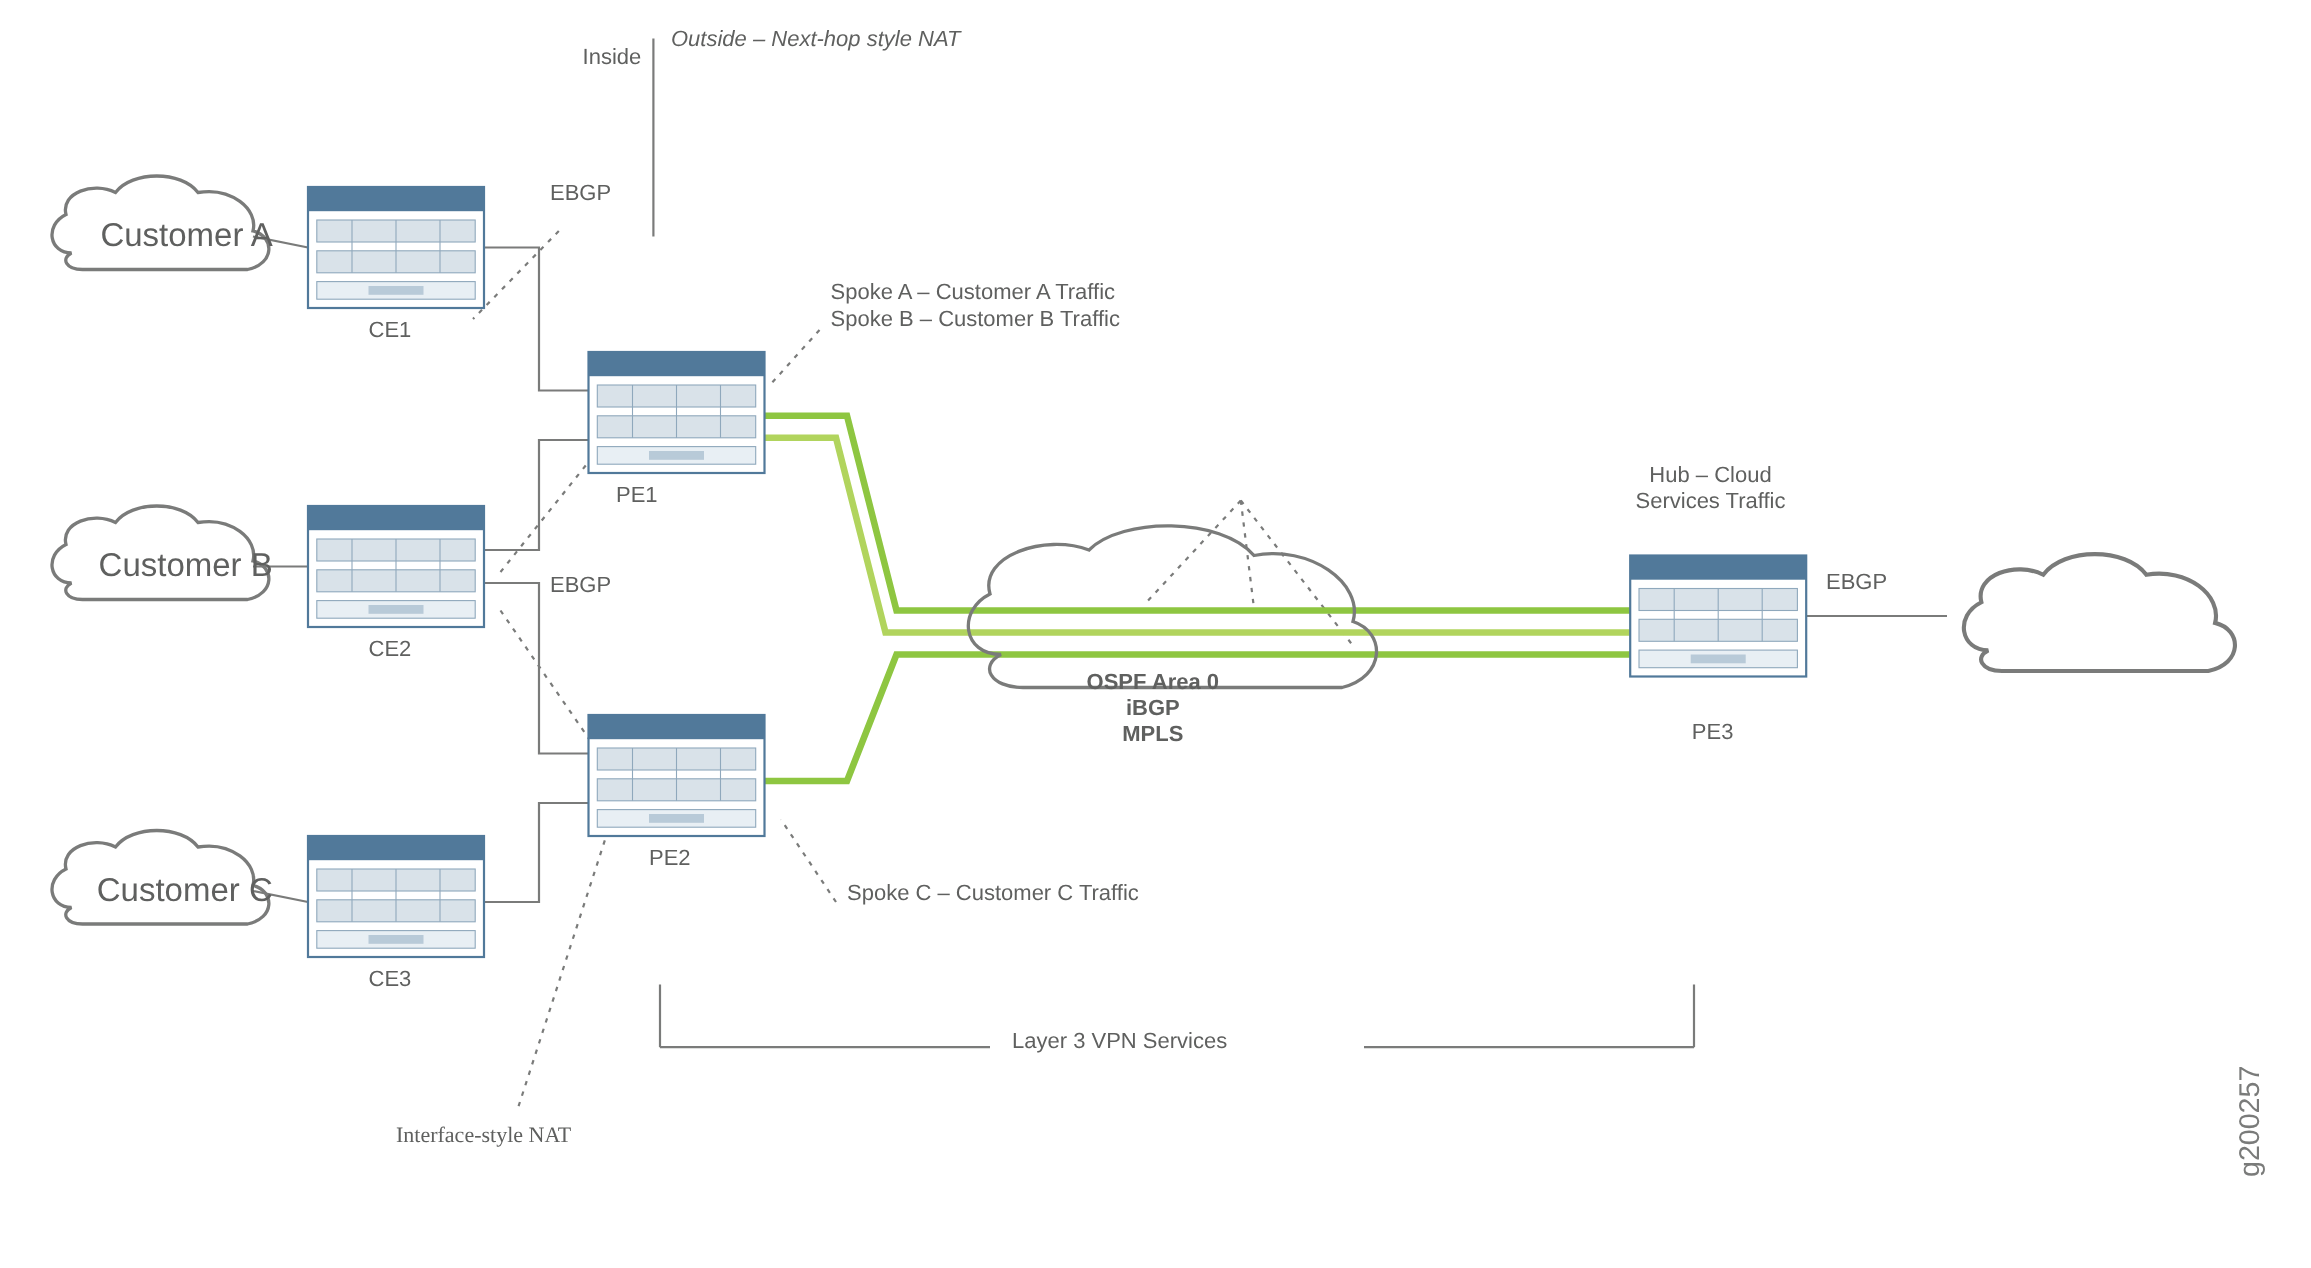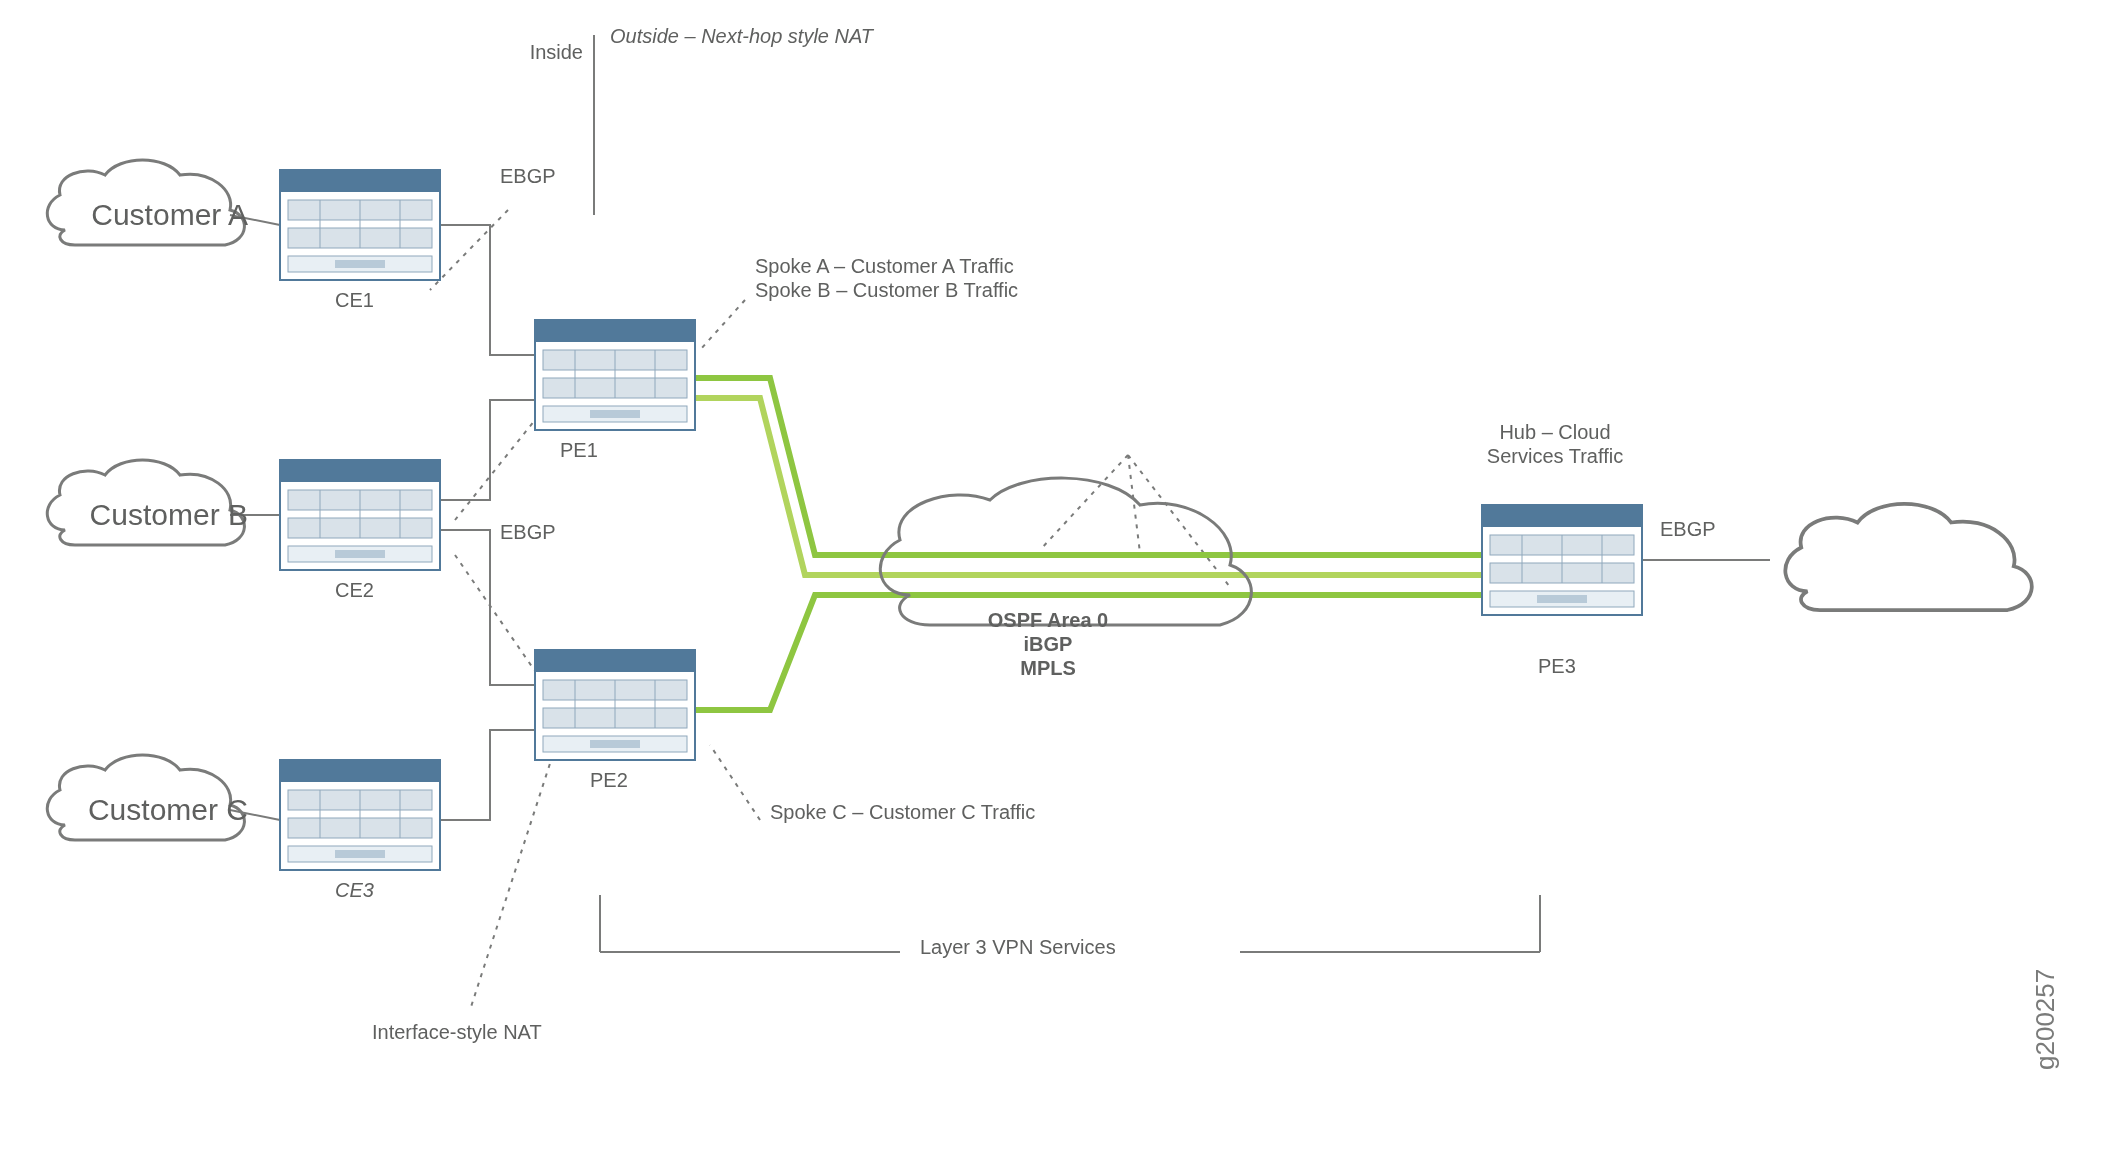--- a/index.html
+++ b/index.html
@@ -147,30 +147,30 @@
 Spoke B – Customer B Traffic</div>
   <div class="label" style="left:770px; top:800px;">Spoke C – Customer C Traffic</div>
   <div class="label" style="left:1440px; top:420px; text-align:center; width:230px;">Hub – Cloud
 Services Traffic</div>
 
   <div class="label" style="left:928px; top:608px; text-align:center; width:240px;font-weight:bold;">OSPF Area 0
 iBGP
 MPLS</div>
 
   <div class="label" style="left:920px; top:935px;">Layer 3 VPN Services</div>
-  <div class="label" style="left:372px; top:1020px;">Interface-style NAT</div>
+  <div class="label" style="left:360px; top:1020px;font-family:Liberation Serif, serif;">Interface-style NAT</div>
 
   
   <div class="cloud-label" style="left:68px; top:198px; width:180px;">Customer A</div>
   <div class="cloud-label" style="left:68px; top:498px; width:180px;">Customer B</div>
   <div class="cloud-label" style="left:68px; top:793px; width:180px;">Customer C</div>
 
   
   <div class="label" style="left:335px; top:288px;">CE1</div>
   <div class="label" style="left:335px; top:578px;">CE2</div>
-  <div class="label" style="left:335px; top:878px;font-style:italic;">CE3</div>
+  <div class="label" style="left:335px; top:878px;">CE3</div>
   <div class="label" style="left:560px; top:438px;">PE1</div>
   <div class="label" style="left:590px; top:768px;">PE2</div>
   <div class="label" style="left:1538px; top:654px;">PE3</div>
 
   
   <div class="rotated" style="left:2030px; top:1070px;">g200257</div>
 </div>
 
 </body></html>

